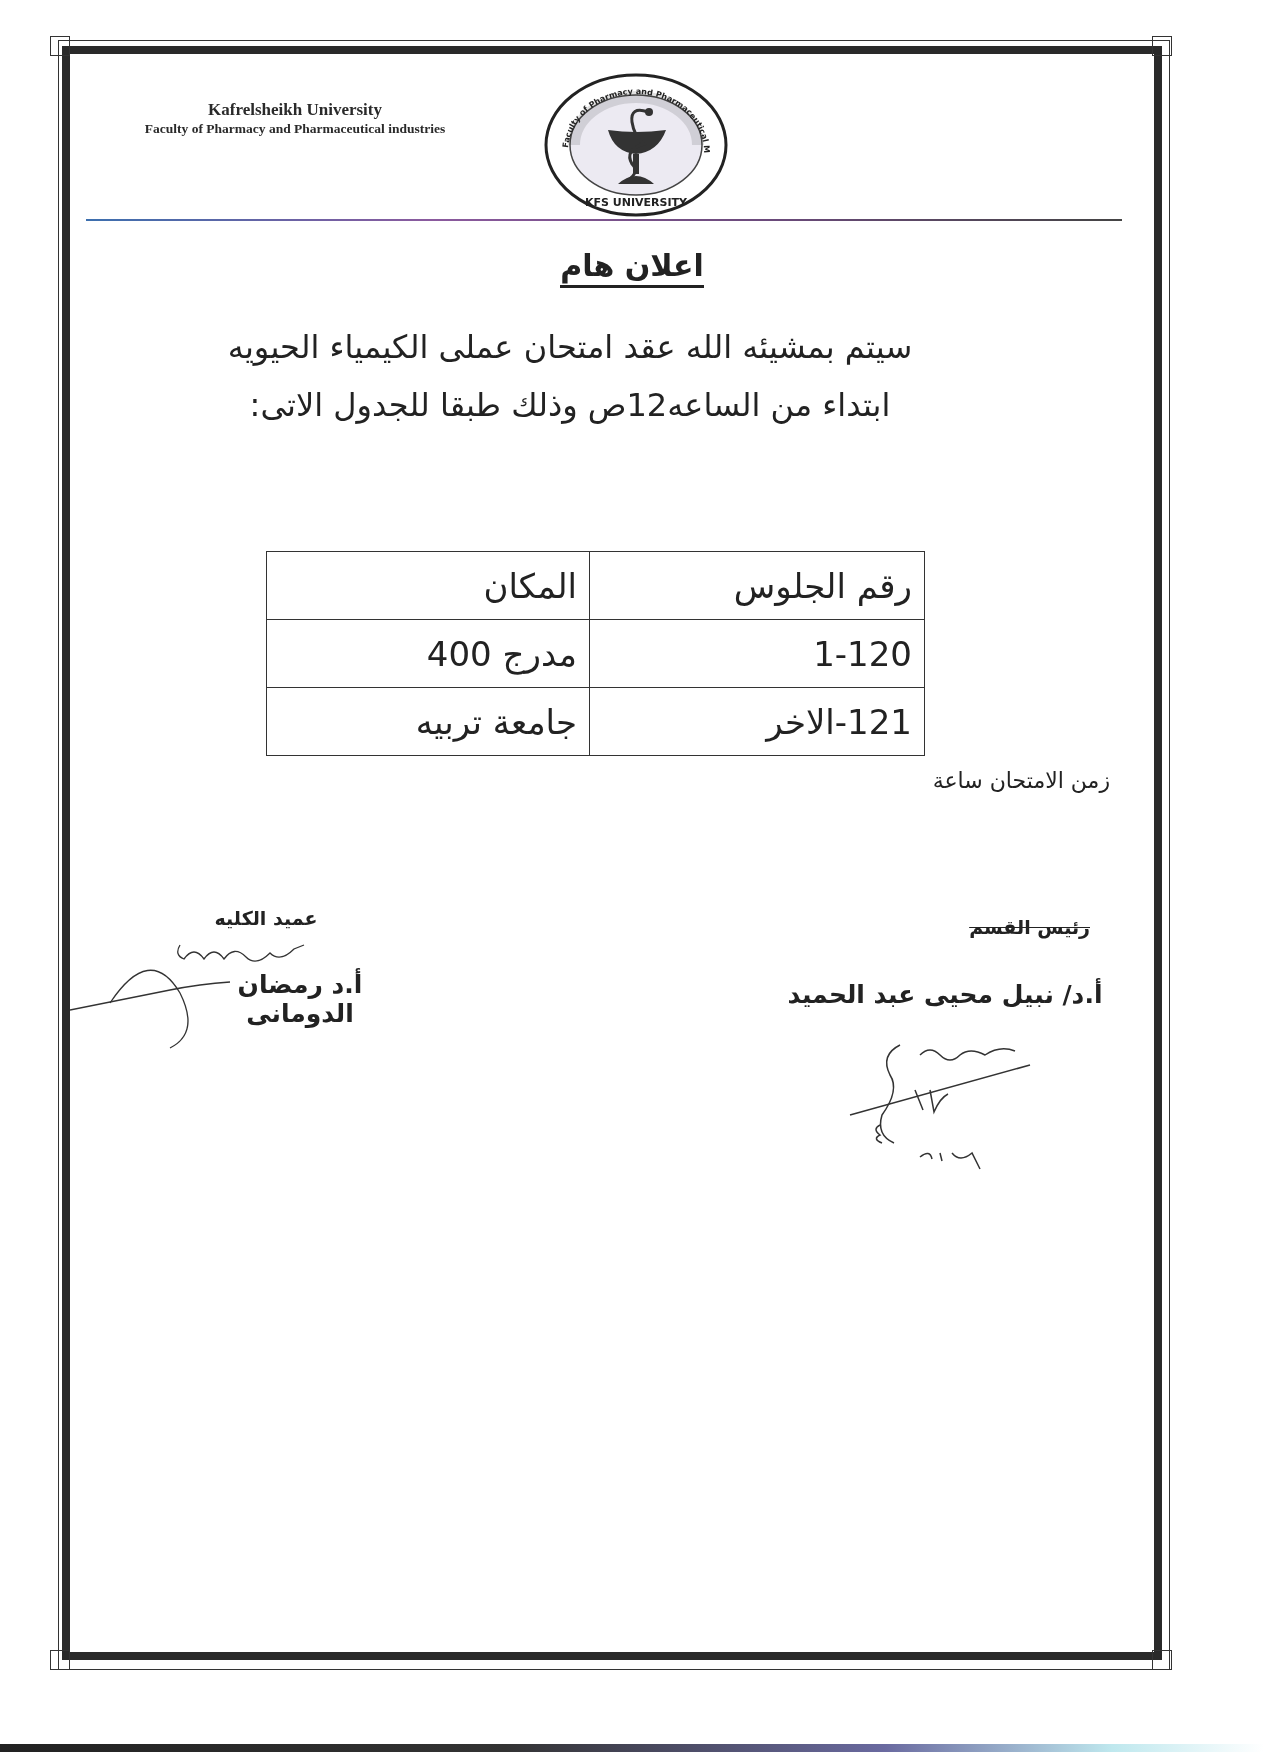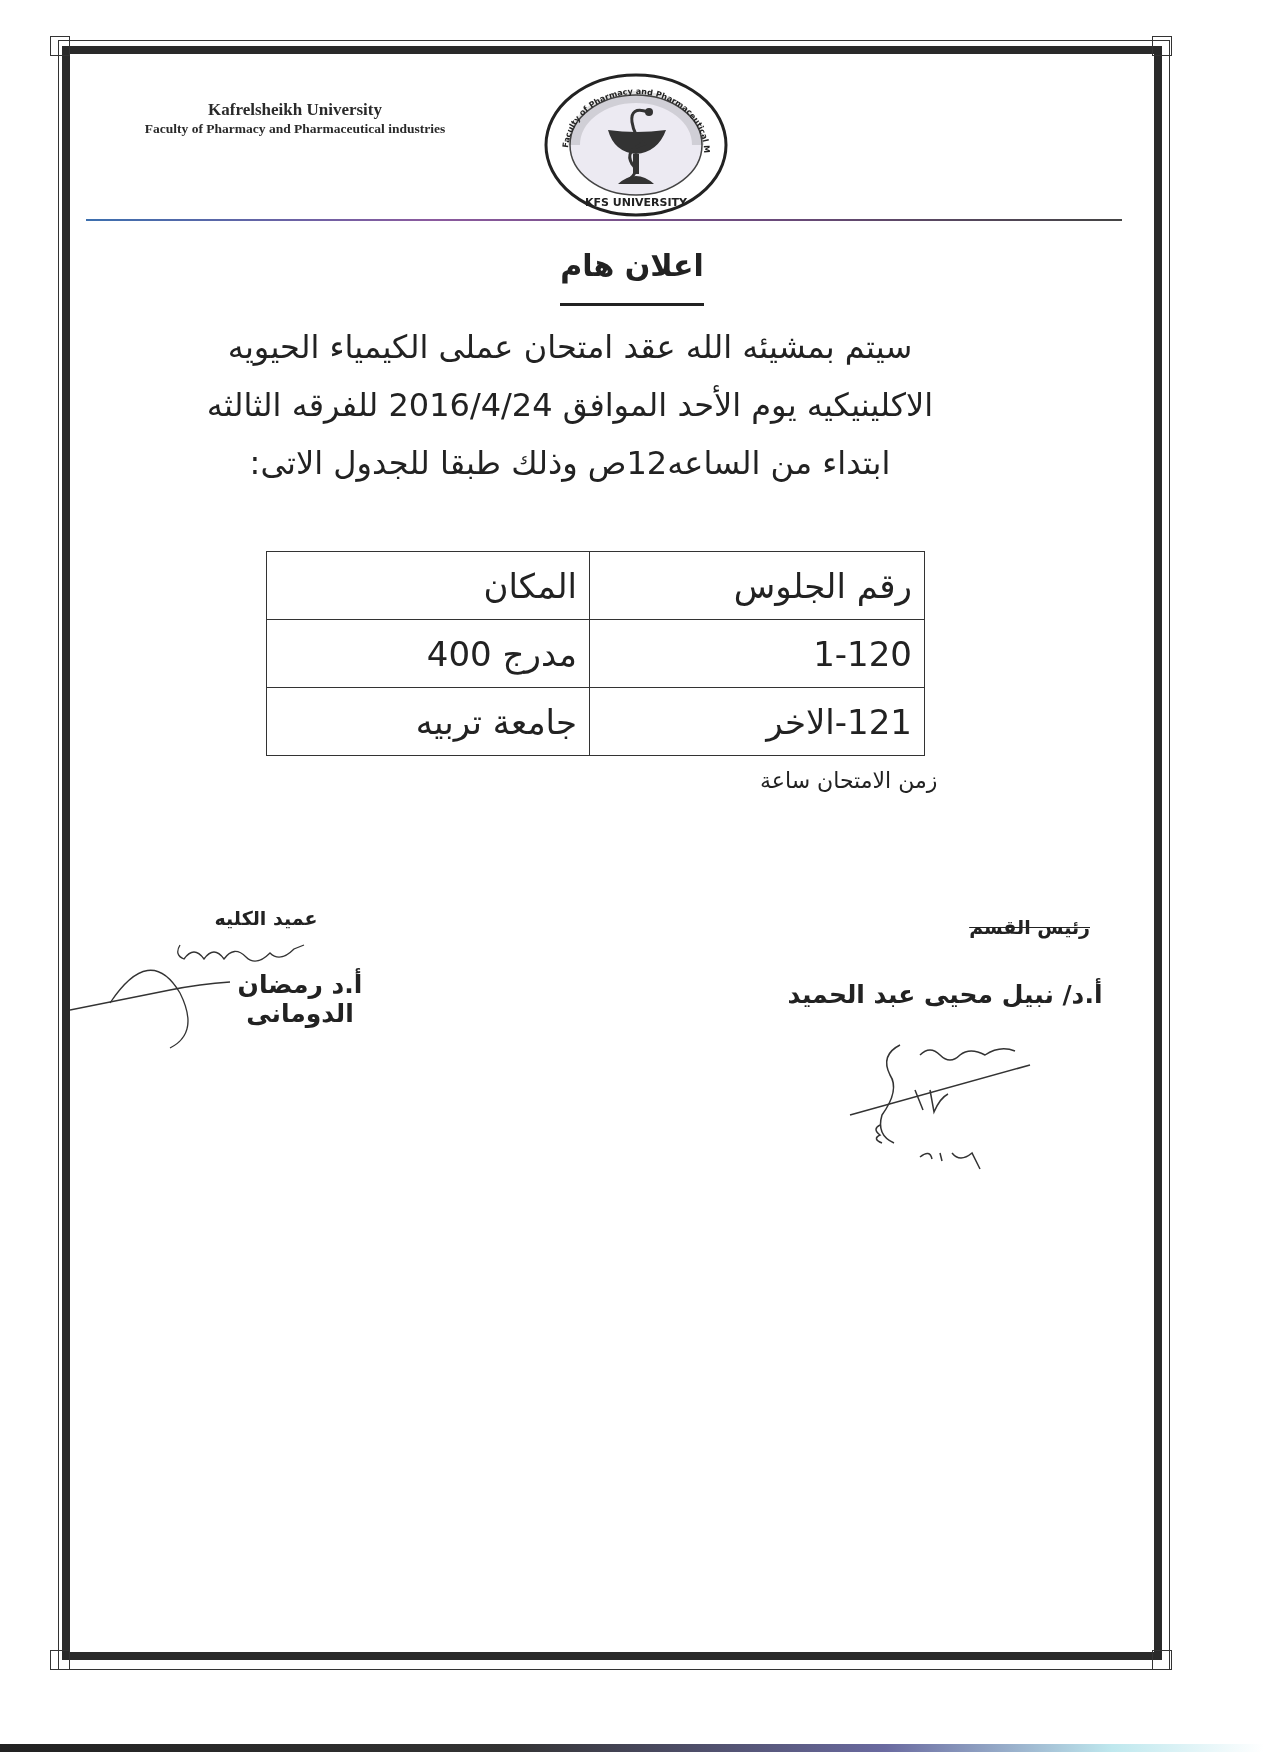--- a/index.html
+++ b/index.html
@@ -12,27 +12,27 @@
   .bottom-strip { position:absolute; left:0; top:1744px; width:1264px; height:8px; background:linear-gradient(90deg,#222 0%,#333 40%,#6a6aa0 70%,#bfe8ee 88%,#fff 100%); }
   
   .hdr-en { position:absolute; left:100px; top:100px; width:390px; text-align:center; font-family:"Liberation Serif", serif; font-weight:bold; color:#2a2a2a; }
   .hdr-en .uni { font-size:17px; line-height:20px; }
   .hdr-en .fac { font-size:13.5px; line-height:18px; }
   .hdr-ar { position:absolute; left:780px; top:100px; width:330px; direction:rtl; text-align:center; font-family:"DejaVu Sans", sans-serif; font-weight:bold; color:#222; font-size:17px; line-height:25px; }
   .logo { position:absolute; left:538px; top:72px; width:196px; height:146px; }
   .divider { position:absolute; left:86px; top:219px; width:1036px; height:2px; background:linear-gradient(90deg,#3c6fae,#8b5a9e,#6a4a7a,#444); }
   
   .title { position:absolute; left:0; width:1264px; top:248px; text-align:center; direction:rtl; font-size:30px; font-weight:bold; }
-  .title span { border-bottom:3px solid #222; padding-bottom:20px; }
+  .title span { border-bottom:3px solid #222; padding-bottom:2px; }
   .para { position:absolute; left:120px; width:900px; direction:rtl; text-align:center; font-size:32px; line-height:58px; color:#222; }
   .para .line { display:block; white-space:nowrap; }
   table.sched { position:absolute; left:266px; top:551px; width:659px; border-collapse:collapse; direction:rtl; }
   table.sched td { border:1.5px solid #333; height:67px; font-size:34px; padding:0 12px; text-align:right; vertical-align:middle; color:#222; }
   table.sched td.c1 { width:310px; }
-  .duration { position:absolute; left:760px; top:768px; width:350px; direction:rtl; text-align:left; font-size:22px; color:#222; }
+  .duration { position:absolute; left:760px; top:768px; width:350px; direction:rtl; text-align:right; font-size:22px; color:#222; }
   
   .sig { position:absolute; direction:rtl; text-align:center; font-weight:bold; font-size:25px; color:#222; }
   .sig-head { position:absolute; direction:rtl; font-weight:bold; font-size:19px; }
   .strike { text-decoration:line-through; }
   .scribble { position:absolute; }
 </style>
 </head>
 <body>
 
 <div class="page">
@@ -70,21 +70,20 @@
 
 
   <div class="divider"></div>
 
   <div class="title">
     <span>اعلان هام</span>
   </div>
 
   <div class="para" style="top:318px;">
     <span class="line">سيتم بمشيئه الله عقد امتحان عملى الكيمياء الحيويه</span>
-    <span class="line">الاكلينيكيه يوم الأحد الموافق 2016/4/24 للفرقه الثالثه</span>
     <span class="line">ابتداء من الساعه12ص وذلك طبقا للجدول الاتى:</span>
   </div>
 
   <table class="sched">
     <tbody>
         <tr>
       <td class="c1">رقم الجلوس</td>
       <td>المكان</td>
     </tr>
     <tr>

